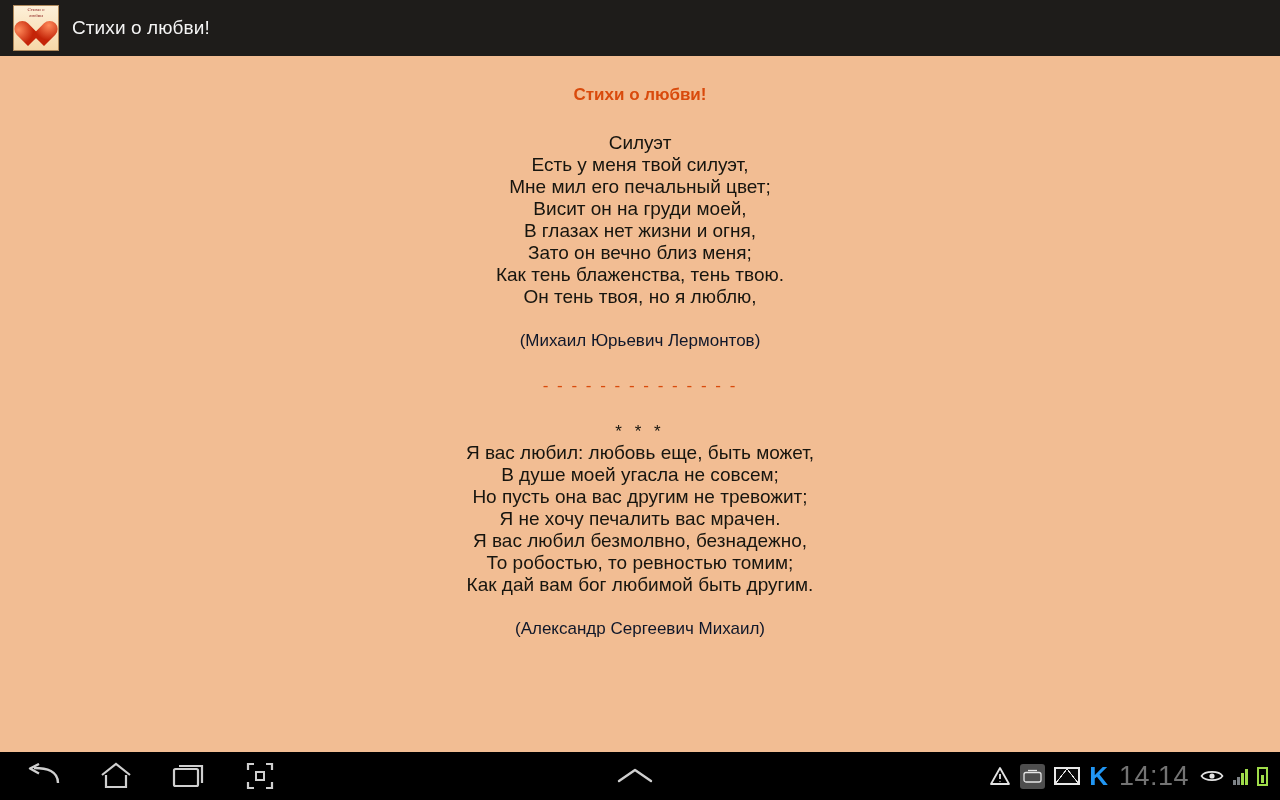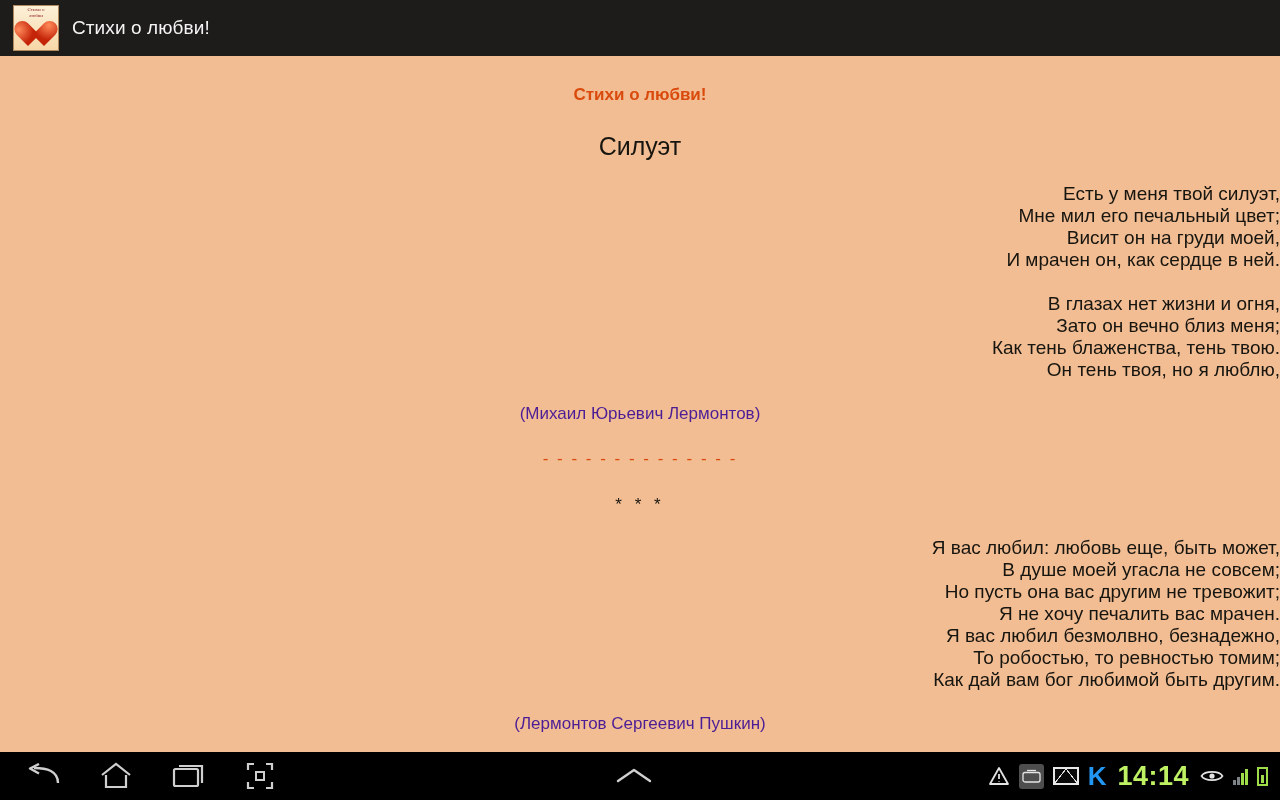--- a/index.html
+++ b/index.html
@@ -74,33 +74,31 @@
     text-align: center;
     color: #17150f;
   }
   .page-head {
     color: #d94a0c;
     font-weight: bold;
     font-size: 17px;
     margin-top: 29px;
   }
   .poem-title {
-    font-size: 25px;
+    font-size: 19px;
     margin-top: 27px;
   }
   .stanza {
     font-size: 19px;
     line-height: 22px;
-    margin-top: 22px;
-    text-align: right;
   }
   .stanza .line { display: block; }
   .author {
     font-size: 17px;
-    color: #4c1d95;
+    color: #0f172a;
     margin-top: 23px;
   }
   .divider {
     color: #d94a0c;
     font-size: 17px;
     letter-spacing: 2px;
     margin-top: 25px;
   }
   .stars {
     font-size: 17px;
@@ -121,25 +119,24 @@
   .nav-left { display: flex; align-items: center; gap: 32px; padding-left: 24px; }
   .nav-center { flex: 1; display: flex; justify-content: center; }
   .nav-right { display: flex; align-items: center; gap: 9px; padding-right: 12px; }
   .nav-btn {
     width: 40px; height: 34px;
     display: flex; align-items: center; justify-content: center;
     color: #cfcfcf;
   }
   .nav-btn svg { display: block; }
   .clock {
-    color: #bef264;
+    color: #737373;
     font-size: 27px;
     letter-spacing: .5px;
     padding: 0 2px;
-    font-weight: bold;
   }
   .sys-icon { display: flex; align-items: center; justify-content: center; }
   .batt {
     width: 11px; height: 19px;
     border: 2px solid #9fdc4a;
     position: relative;
   }
   .batt::before {
     content: ""; position: absolute;
     left: 2px; bottom: 1px; right: 2px; height: 8px;
@@ -201,21 +198,20 @@
   <div class="content">
 
     <div class="page-head">Стихи о любви!</div>
 
     <div class="poem-title">Силуэт</div>
 
     <div class="stanza">
       <span class="line">Есть у меня твой силуэт,</span>
       <span class="line">Мне мил его печальный цвет;</span>
       <span class="line">Висит он на груди моей,</span>
-      <span class="line">И мрачен он, как сердце в ней.</span>
     </div>
 
     <div class="stanza">
       <span class="line">В глазах нет жизни и огня,</span>
       <span class="line">Зато он вечно близ меня;</span>
       <span class="line">Как тень блаженства, тень твою.</span>
       <span class="line">Он тень твоя, но я люблю,</span>
     </div>
 
     <div class="author">(Михаил Юрьевич Лермонтов)</div>
@@ -227,21 +223,21 @@
     <div class="stanza">
       <span class="line">Я вас любил: любовь еще, быть может,</span>
       <span class="line">В душе моей угасла не совсем;</span>
       <span class="line">Но пусть она вас другим не тревожит;</span>
       <span class="line">Я не хочу печалить вас мрачен.</span>
       <span class="line">Я вас любил безмолвно, безнадежно,</span>
       <span class="line">То робостью, то ревностью томим;</span>
       <span class="line">Как дай вам бог любимой быть другим.</span>
     </div>
 
-    <div class="author">(Лермонтов Сергеевич Пушкин)</div>
+    <div class="author">(Александр Сергеевич Михаил)</div>
   </div>
 
   <div class="navbar">
     <div class="nav-left">
       <div class="nav-btn">
         <svg width="34" height="26" viewBox="0 0 34 26" fill="none" stroke="#cfcfcf" stroke-width="2.4">
           <path d="M31 20 C31 8 20 5 7 5"></path>
           <path d="M12 1 L3 5.5 L12 10.5" stroke-linejoin="round"></path>
         </svg>
       </div>

